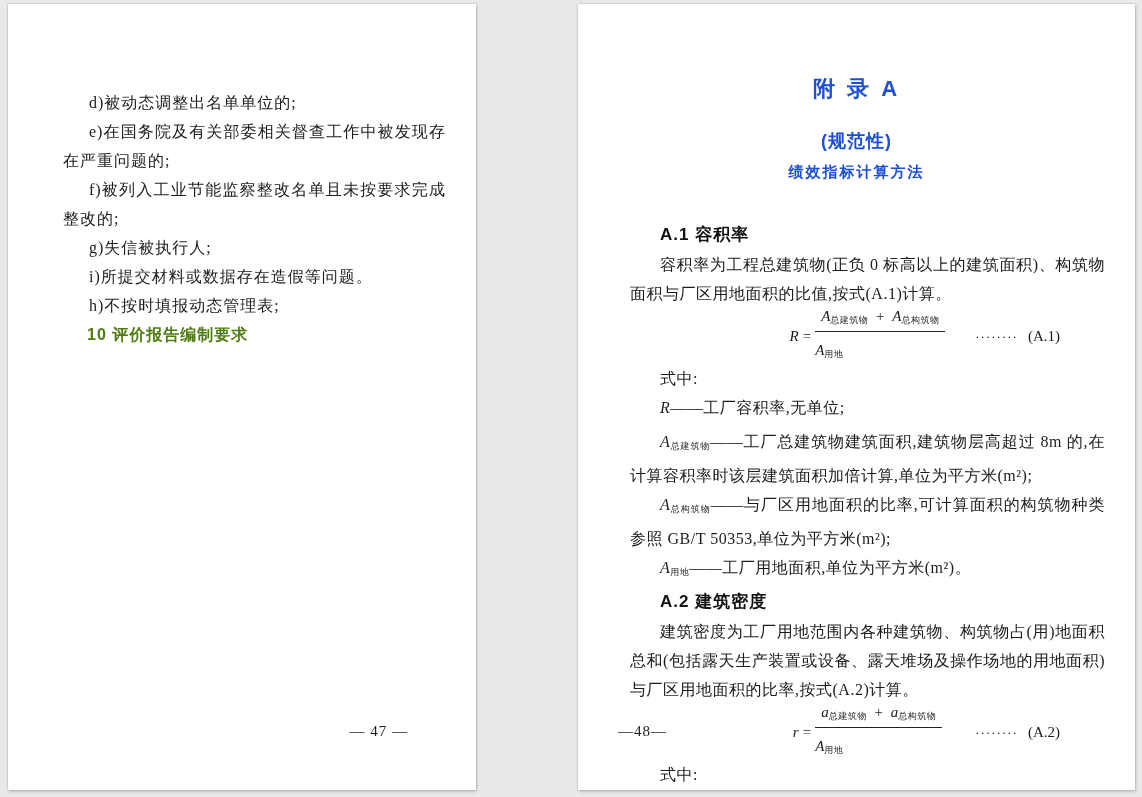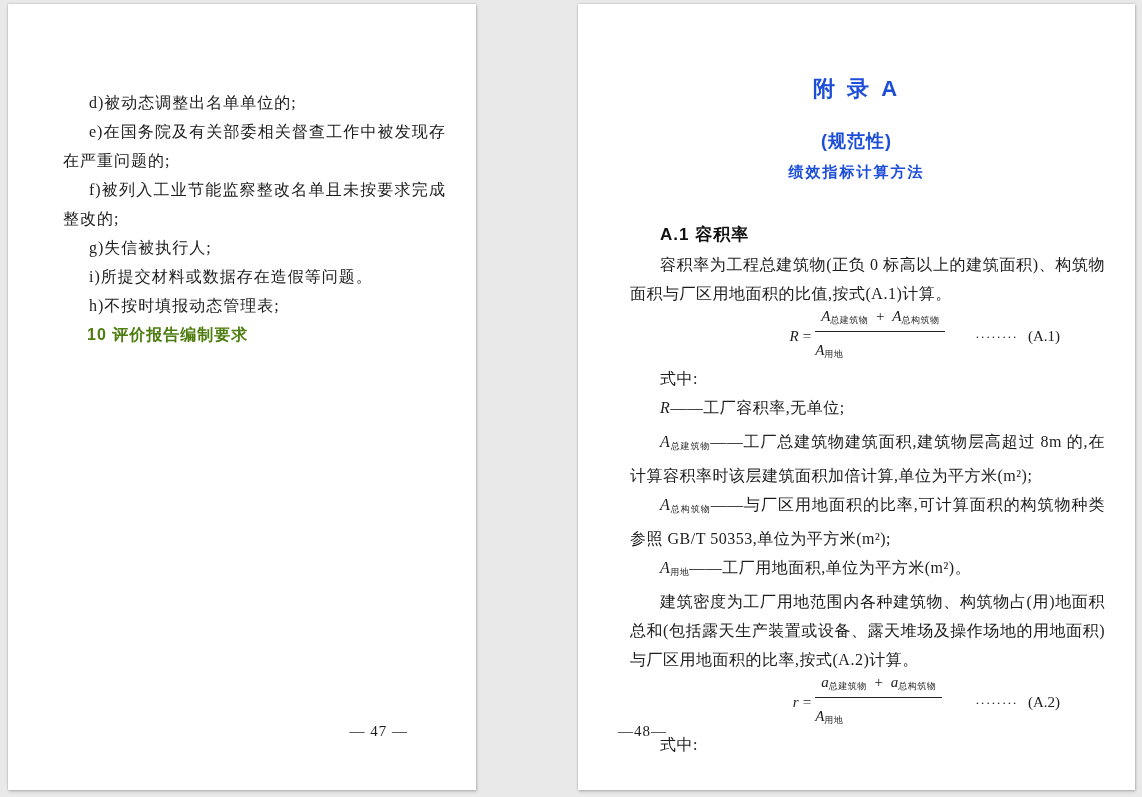--- a/index.html
+++ b/index.html
@@ -133,20 +133,21 @@
       </span>
     </div>
 
     <p class="where">式中:</p>
 
     <p class="def"><span class="fvar">R</span><sub class="fsub"></sub><span>——工厂容积率,无单位;</span></p>
     <p class="def"><span class="fvar">A</span><sub class="fsub">总建筑物</sub><span>——工厂总建筑物建筑面积,建筑物层高超过 8m 的,在计算容积率时该层建筑面积加倍计算,单位为平方米(m²);</span></p>
     <p class="def"><span class="fvar">A</span><sub class="fsub">总构筑物</sub><span>——与厂区用地面积的比率,可计算面积的构筑物种类参照 GB/T 50353,单位为平方米(m²);</span></p>
     <p class="def"><span class="fvar">A</span><sub class="fsub">用地</sub><span>——工厂用地面积,单位为平方米(m²)。</span></p>
 
+    <div class="sec-heading">A.2 建筑密度</div>
     <p>建筑密度为工厂用地范围内各种建筑物、构筑物占(用)地面积总和(包括露天生产装置或设备、露天堆场及操作场地的用地面积)与厂区用地面积的比率,按式(A.2)计算。</p>
 
     <div class="formula-row">
       <span class="formula">
         <span class="fvar">r</span>
         <span class="fop">=</span>
         <span class="frac">
           <span class="fnum">
             <span class="fvar">a</span><sub class="fsub">总建筑物</sub>
             <span class="fop">+</span>

